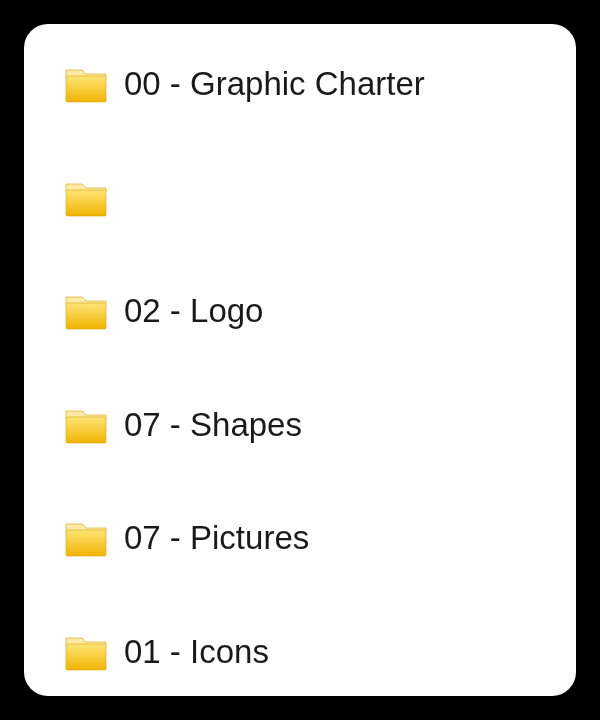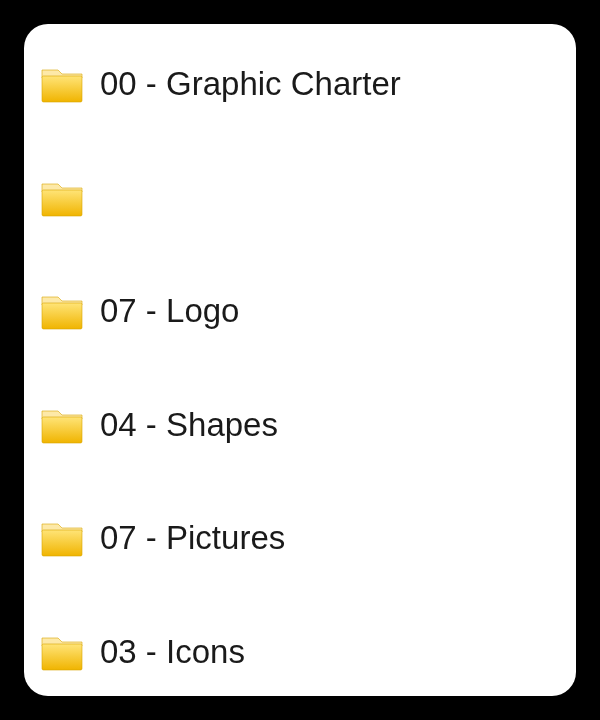--- a/index.html
+++ b/index.html
@@ -14,21 +14,21 @@
       font-family: "Segoe UI", Tahoma, sans-serif;
       display: flex;
       align-items: center;
       justify-content: center;
     }
     .panel {
       background: #fff;
       border-radius: 24px;
       width: 552px;
       height: 672px;
-      padding: 36px 28px 20px 16px;
+      padding: 36px 28px 20px 40px;
       display: flex;
       flex-direction: column;
       justify-content: space-between;
     }
     .folder-row {
       display: flex;
       align-items: center;
       gap: 16px;
       cursor: pointer;
       padding: 4px 0;
@@ -75,45 +75,45 @@
     </span>
   </div>
 
   <div class="folder-row">
     <span class="folder-icon">
       <svg viewBox="0 0 44 40" width="44" height="40">
         <path d="M2 6 h16 l4 4 h20 v4 H2 z" fill="#fde9a8" stroke="#d9a400" stroke-width="0.6"></path>
         <rect x="2" y="12" width="40" height="26" rx="1.5" fill="url(#g1)" stroke="#d9a400" stroke-width="0.6"></rect>
       </svg>
     </span>
-    <span class="folder-label">07 - Logo</span>
+    <span class="folder-label">02 - Logo</span>
   </div>
 
   <div class="folder-row">
     <span class="folder-icon">
       <svg viewBox="0 0 44 40" width="44" height="40">
         <path d="M2 6 h16 l4 4 h20 v4 H2 z" fill="#fde9a8" stroke="#d9a400" stroke-width="0.6"></path>
         <rect x="2" y="12" width="40" height="26" rx="1.5" fill="url(#g1)" stroke="#d9a400" stroke-width="0.6"></rect>
       </svg>
     </span>
-    <span class="folder-label">04 - Shapes</span>
+    <span class="folder-label">07 - Shapes</span>
   </div>
 
   <div class="folder-row">
     <span class="folder-icon">
       <svg viewBox="0 0 44 40" width="44" height="40">
         <path d="M2 6 h16 l4 4 h20 v4 H2 z" fill="#fde9a8" stroke="#d9a400" stroke-width="0.6"></path>
         <rect x="2" y="12" width="40" height="26" rx="1.5" fill="url(#g1)" stroke="#d9a400" stroke-width="0.6"></rect>
       </svg>
     </span>
     <span class="folder-label">07 - Pictures</span>
   </div>
 
   <div class="folder-row">
     <span class="folder-icon">
       <svg viewBox="0 0 44 40" width="44" height="40">
         <path d="M2 6 h16 l4 4 h20 v4 H2 z" fill="#fde9a8" stroke="#d9a400" stroke-width="0.6"></path>
         <rect x="2" y="12" width="40" height="26" rx="1.5" fill="url(#g1)" stroke="#d9a400" stroke-width="0.6"></rect>
       </svg>
     </span>
-    <span class="folder-label">03 - Icons</span>
+    <span class="folder-label">01 - Icons</span>
   </div>
 </div>
 
 </body></html>

